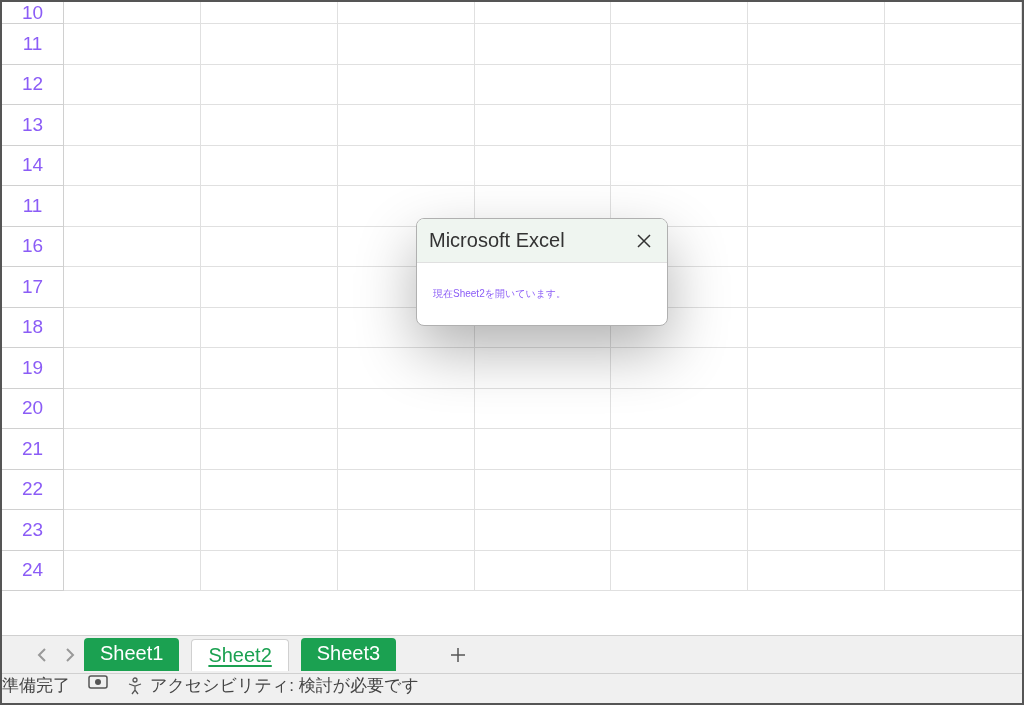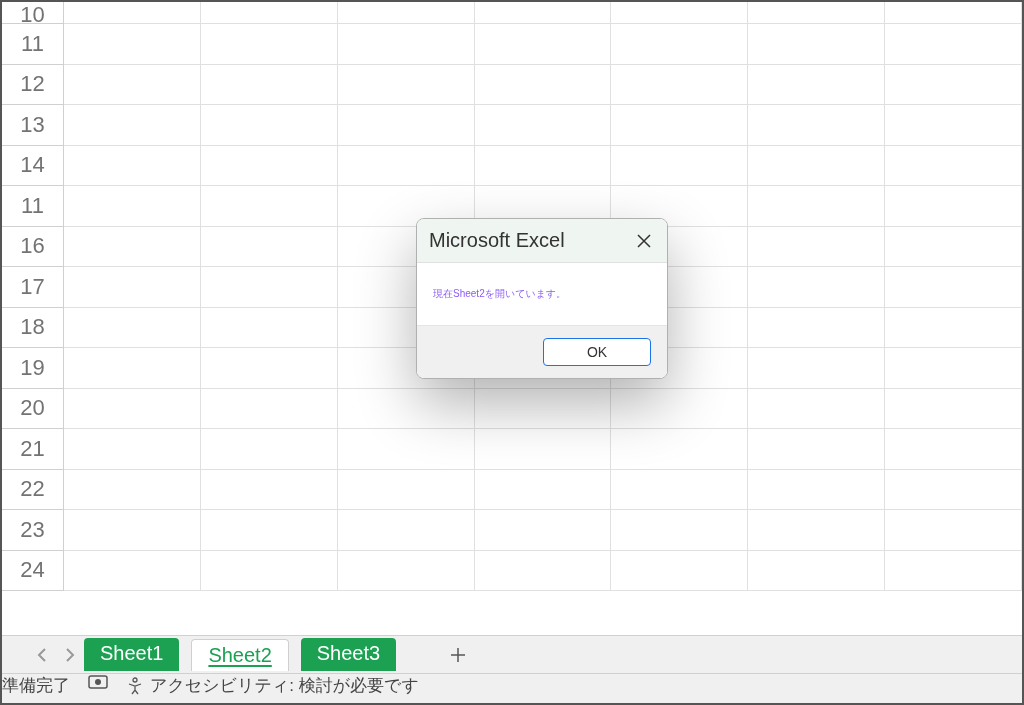--- a/index.html
+++ b/index.html
@@ -32,22 +32,22 @@
       width: 62px;
       bottom: 0;
     }
     .row-header {
       height: 40.5px;
       border-right: 1px solid #d0d0d0;
       border-bottom: 1px solid #d0d0d0;
       display: flex;
       align-items: center;
       justify-content: center;
-      font-size: 22px;
-      color: #737373;
+      font-size: 19px;
+      color: #8b5cf6;
       background: #fff;
     }
     .row-header.first {
       height: 22px;
       align-items: flex-start;
     }
     .grid-cells {
       position: absolute;
       left: 62px;
       right: 0;
@@ -377,23 +377,20 @@
 <div class="dialog">
   <div class="dialog-header">
     <span class="dialog-title">Microsoft Excel</span>
     <span class="dialog-close">
       <svg width="14" height="14" viewBox="0 0 14 14">
           <path d="M1 1 L13 13 M13 1 L1 13" stroke="#333" stroke-width="1.5" fill="none"></path>
         </svg>
     </span>
   </div>
   <div class="dialog-body">現在Sheet2を開いています。</div>
-  <div class="dialog-footer">
-    <div class="ok-button">OK</div>
-  </div>
 </div>
 
 <div class="sheet-tabs-area">
   <div class="nav-arrow">
     <svg width="10" height="14" viewBox="0 0 10 14">
         <path d="M8 1 L2 7 L8 13" stroke="#999" stroke-width="2" fill="none"></path>
       </svg>
   </div>
   <div class="nav-arrow">
     <svg width="10" height="14" viewBox="0 0 10 14">

